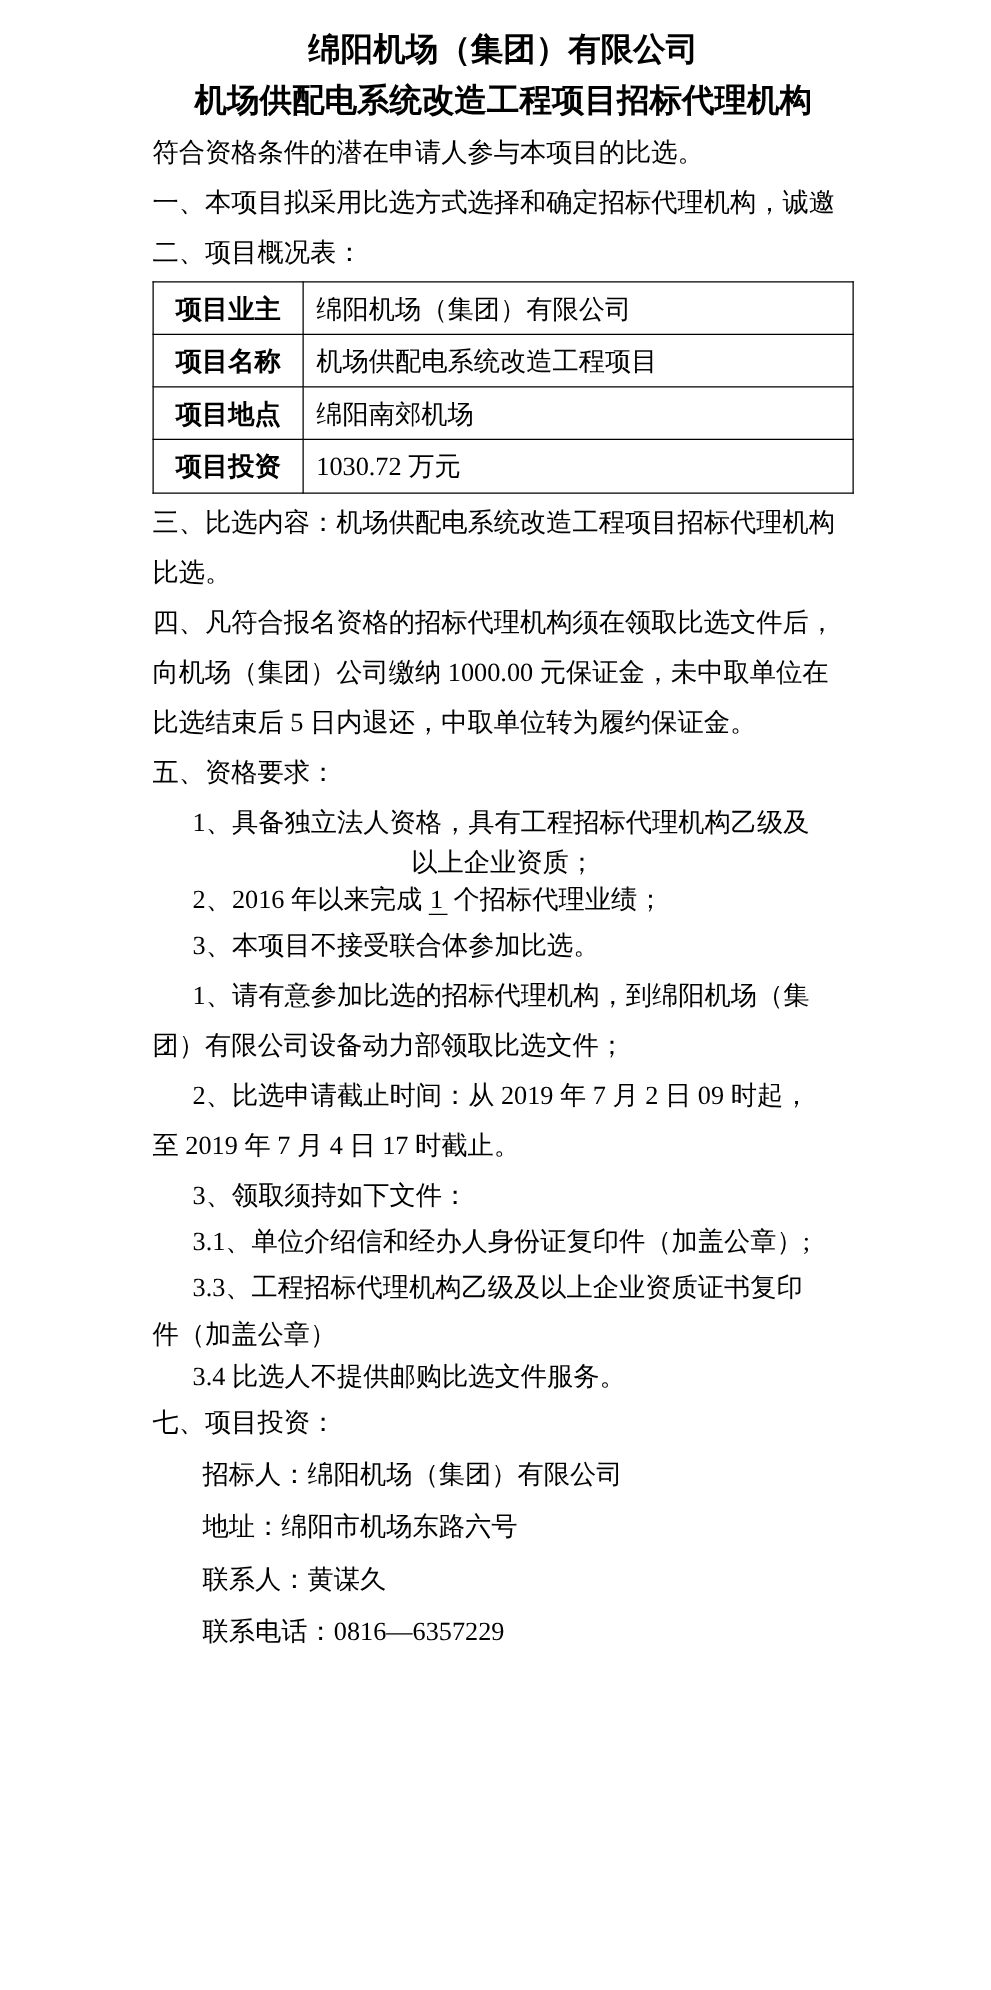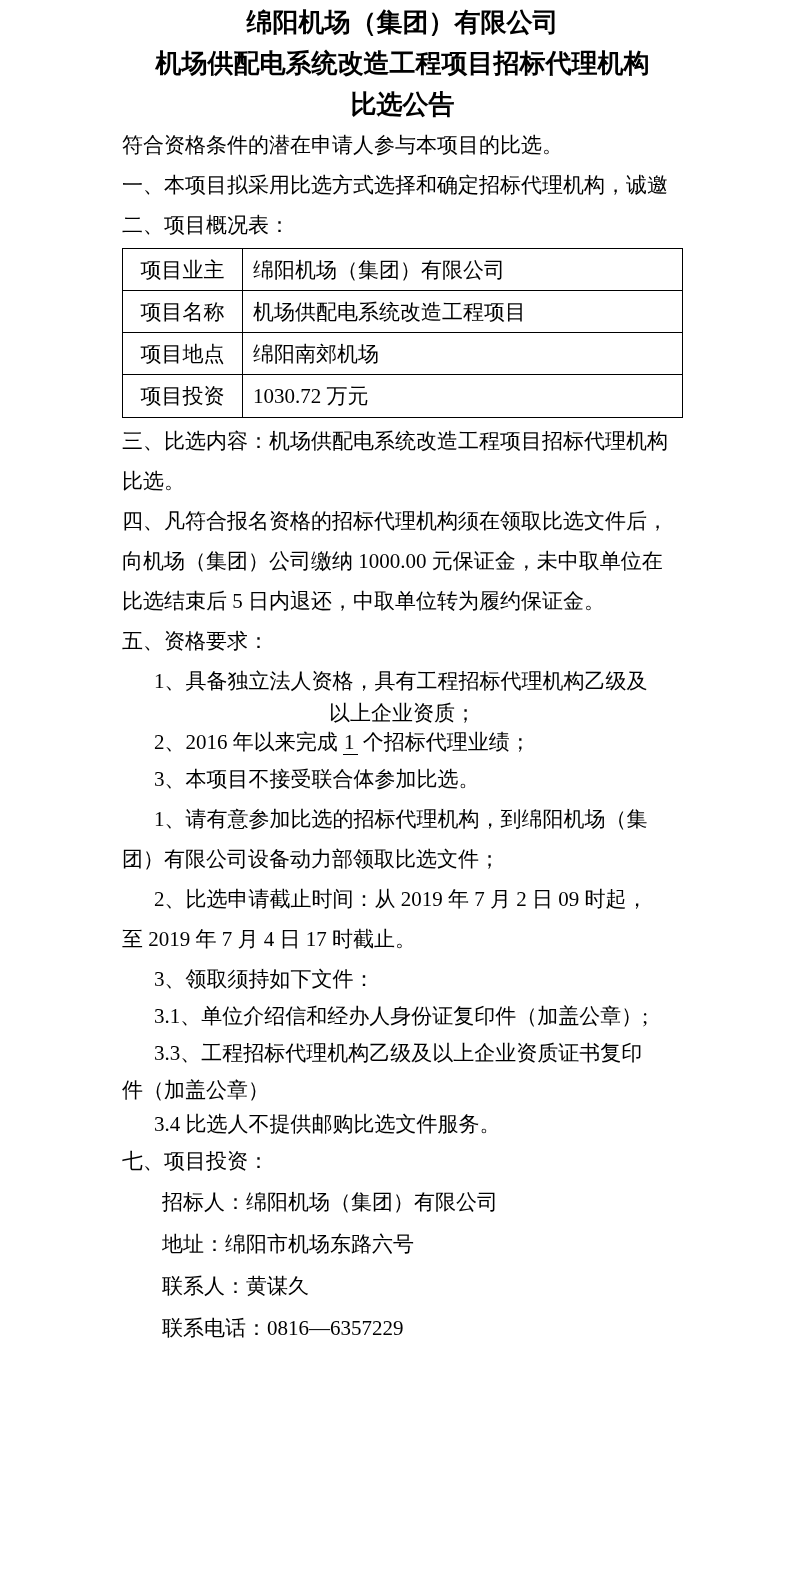--- a/index.html
+++ b/index.html
@@ -6,21 +6,21 @@
   html, body {
     width: 793px;
     background: #ffffff;
     color: #000000;
     overflow: hidden;
     font-family: "Liberation Serif", "DejaVu Serif", serif;
   }
   .doc {
     width: 793px;
     height: 1568px;
-    padding: 2px 110px 0 122px;
+    padding: 20px 110px 0 122px;
     background: #ffffff;
   }
   
   .title-line {
     text-align: center;
     font-weight: bold;
     font-size: 26px;
     height: 41px;
     line-height: 41px;
     white-space: nowrap;
@@ -50,20 +50,21 @@
     table-layout: fixed;
   }
   table.info-table td {
     border: 1.5px solid #000;
     font-size: 21px;
   }
   td.cell-label {
     width: 120px;
     text-align: center;
     vertical-align: middle;
+    font-weight: bold;
   }
   td.cell-value {
     padding-left: 10px;
     vertical-align: middle;
   }
   tr.r42 td { height: 42px; }
   tr.r43 td { height: 43px; }
   tr.r-desc td { height: 165px; vertical-align: top; }
   tr.r-desc td.cell-label { padding-top: 0; line-height: 41px; }
   .desc-line {
@@ -74,21 +75,20 @@
   .after-table { margin-top: 3px; }
 </style>
 </head>
 <body>
 
 <div class="doc">
 
   <div>
     <div class="title-line">绵阳机场（集团）有限公司</div>
     <div class="title-line">机场供配电系统改造工程项目招标代理机构</div>
-    <div class="title-line">比选公告</div>
   </div>
 
   <div class="line">符合资格条件的潜在申请人参与本项目的比选。</div>
   <div class="line">一、本项目拟采用比选方式选择和确定招标代理机构，诚邀</div>
 
   <div class="line">二、项目概况表：</div>
 
   <table class="info-table">
     <tbody>
       <tr class="r42">

